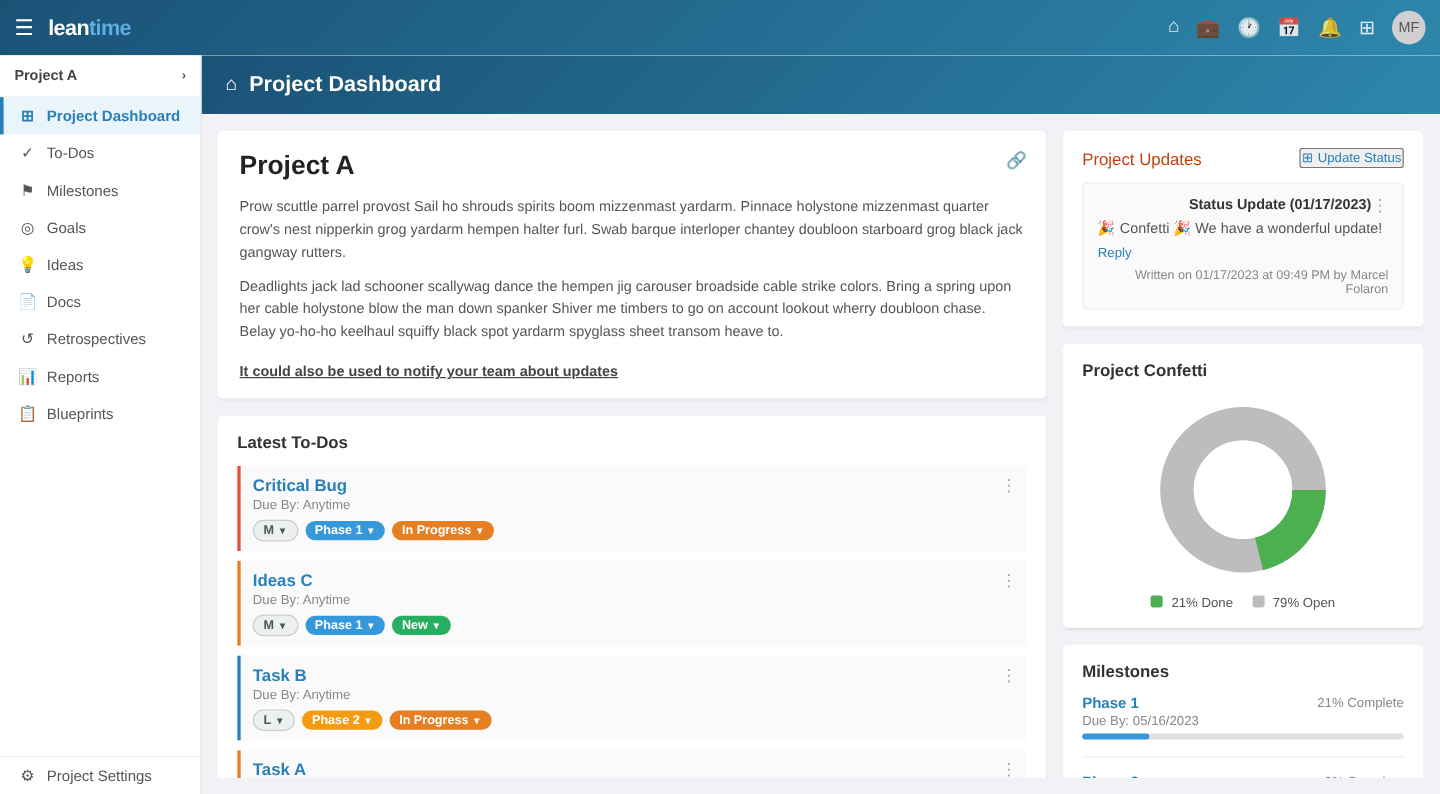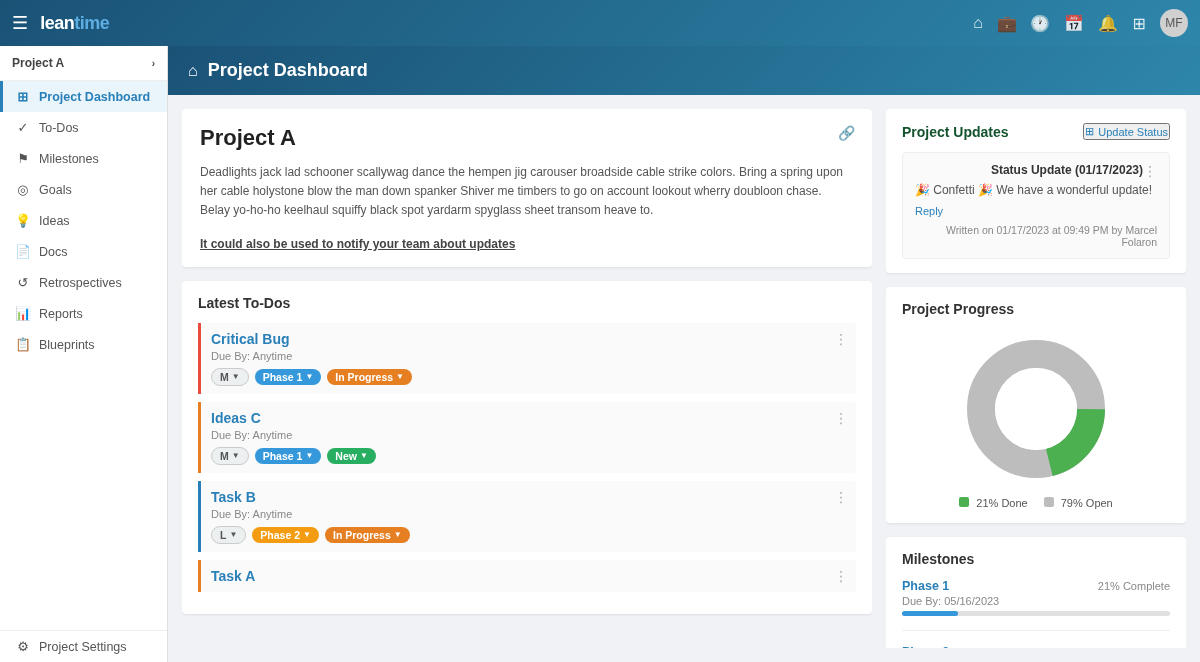--- a/index.html
+++ b/index.html
@@ -147,21 +147,21 @@
     .tag.priority-l { background: #ecf0f1; color: #555; border: 1px solid #ccc; }
     .tag .arrow { font-size: 8px; }
     .todo-menu { position: absolute; top: 8px; right: 8px; color: #aaa; cursor: pointer; font-size: 14px; }
 
     
     .right-panel { width: 300px; display: flex; flex-direction: column; gap: 14px; overflow-y: auto; flex-shrink: 0; }
 
     
     .updates-card { padding: 14px 16px; }
     .updates-header { display: flex; align-items: center; justify-content: space-between; margin-bottom: 12px; }
-    .updates-title { font-size: 14px; font-weight: 700; color: #14532d; }
+    .updates-title { font-size: 14px; font-weight: 400; color: #c2410c; }
     .update-status-btn { font-size: 11px; color: #2980b9; cursor: pointer; display: flex; align-items: center; gap: 4px; }
     .update-item { background: #fafafa; border: 1px solid #eee; border-radius: 4px; padding: 10px 12px; }
     .update-item-header { display: flex; justify-content: flex-end; align-items: flex-start; }
     .update-item-title { font-size: 12px; font-weight: 600; color: #333; }
     .update-item-menu { color: #aaa; cursor: pointer; font-size: 14px; }
     .update-item-body { font-size: 12px; color: #555; margin-top: 4px; }
     .update-reply { font-size: 11px; color: #2980b9; cursor: pointer; margin-top: 8px; display: inline-block; }
     .update-meta { font-size: 10.5px; color: #888; margin-top: 6px; text-align: right; }
 
     
@@ -260,20 +260,21 @@
       <h1>Project Dashboard</h1>
     </div>
 
     <div class="content-body">
 
       <div class="left-panel">
 
         <div class="card project-info-card">
           <span class="link-icon">🔗</span>
           <div class="project-name">Project A</div>
+          <p class="project-desc">Prow scuttle parrel provost Sail ho shrouds spirits boom mizzenmast yardarm. Pinnace holystone mizzenmast quarter crow's nest nipperkin grog yardarm hempen halter furl. Swab barque interloper chantey doubloon starboard grog black jack gangway rutters.</p>
           <p class="project-desc">Deadlights jack lad schooner scallywag dance the hempen jig carouser broadside cable strike colors. Bring a spring upon her cable holystone blow the man down spanker Shiver me timbers to go on account lookout wherry doubloon chase. Belay yo-ho-ho keelhaul squiffy black spot yardarm spyglass sheet transom heave to.</p>
           <p class="project-note">It could also be used to notify your team about updates</p>
         </div>
 
         <div class="card todos-card">
           <div class="todos-title">Latest To-Dos</div>
 
           <div class="todo-item" style="border-left-color:#e74c3c;">
             <span class="todo-menu">⋮</span>
             <div class="todo-name">Critical Bug</div>
@@ -331,21 +332,21 @@
               <div class="update-item-title">Status Update (01/17/2023)</div>
               <span class="update-item-menu">⋮</span>
             </div>
             <div class="update-item-body">🎉 Confetti 🎉  We have a wonderful update!</div>
             <a class="update-reply">Reply</a>
             <div class="update-meta">Written on 01/17/2023 at 09:49 PM by Marcel Folaron</div>
           </div>
         </div>
 
         <div class="card progress-card">
-          <div class="progress-title">Project Progress</div>
+          <div class="progress-title">Project Confetti</div>
           <div class="donut-container">
             <svg width="180" height="160" viewBox="0 0 180 160">
 
               <circle cx="90" cy="80" r="55" fill="none" stroke="#bdbdbd" stroke-width="28" stroke-dasharray="345.6" stroke-dashoffset="0"></circle>
 
               <circle cx="90" cy="80" r="55" fill="none" stroke="#4caf50" stroke-width="28" stroke-dasharray="72.6 273" stroke-dashoffset="259.2" transform="rotate(-90 90 80)"></circle>
               <circle cx="90" cy="80" r="41" fill="white"></circle>
             </svg>
             <div class="donut-legend">
               <div>

